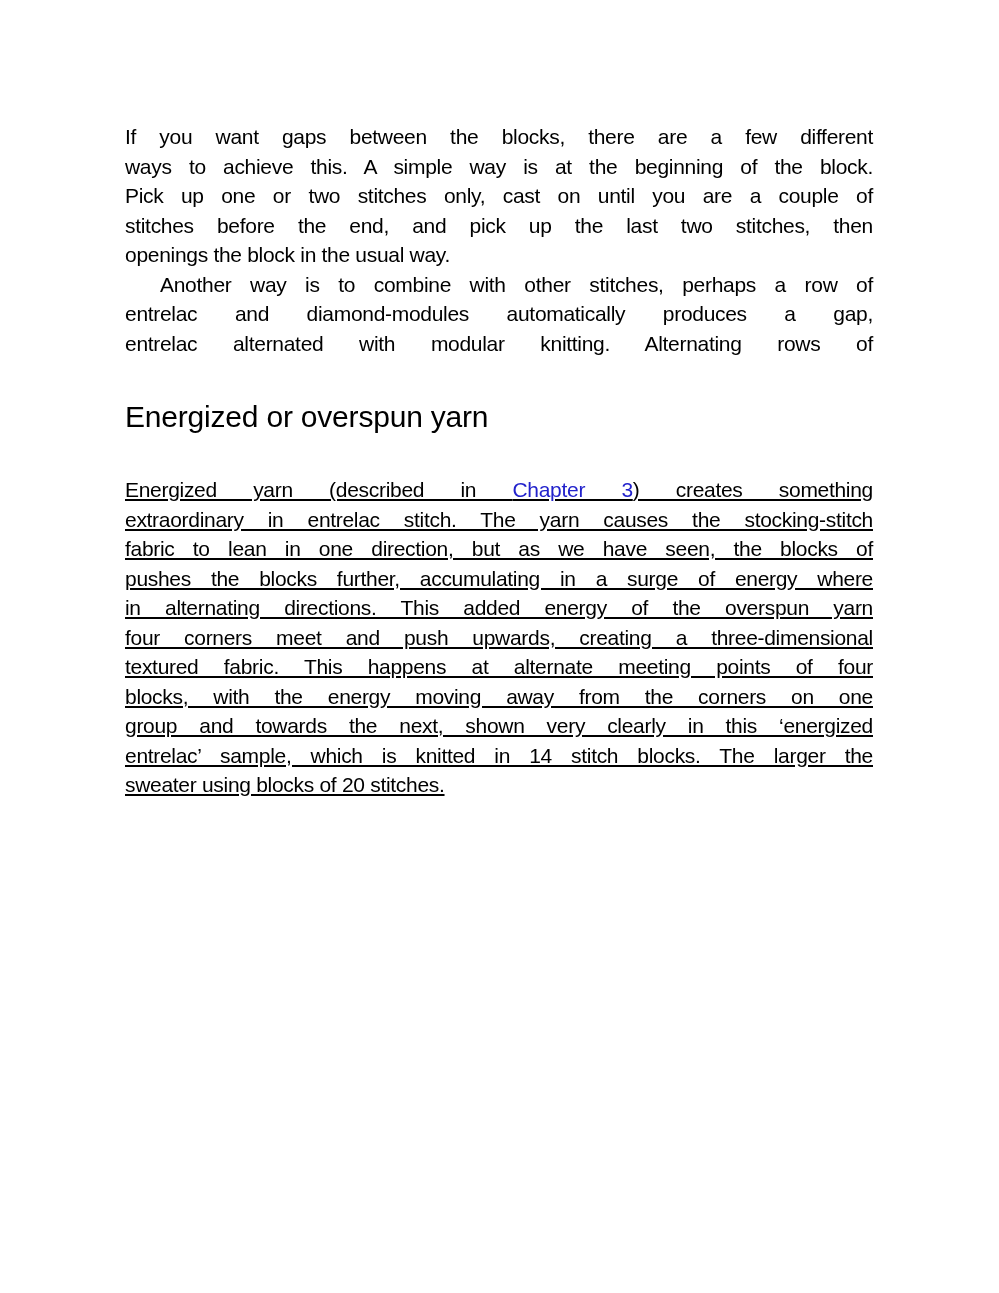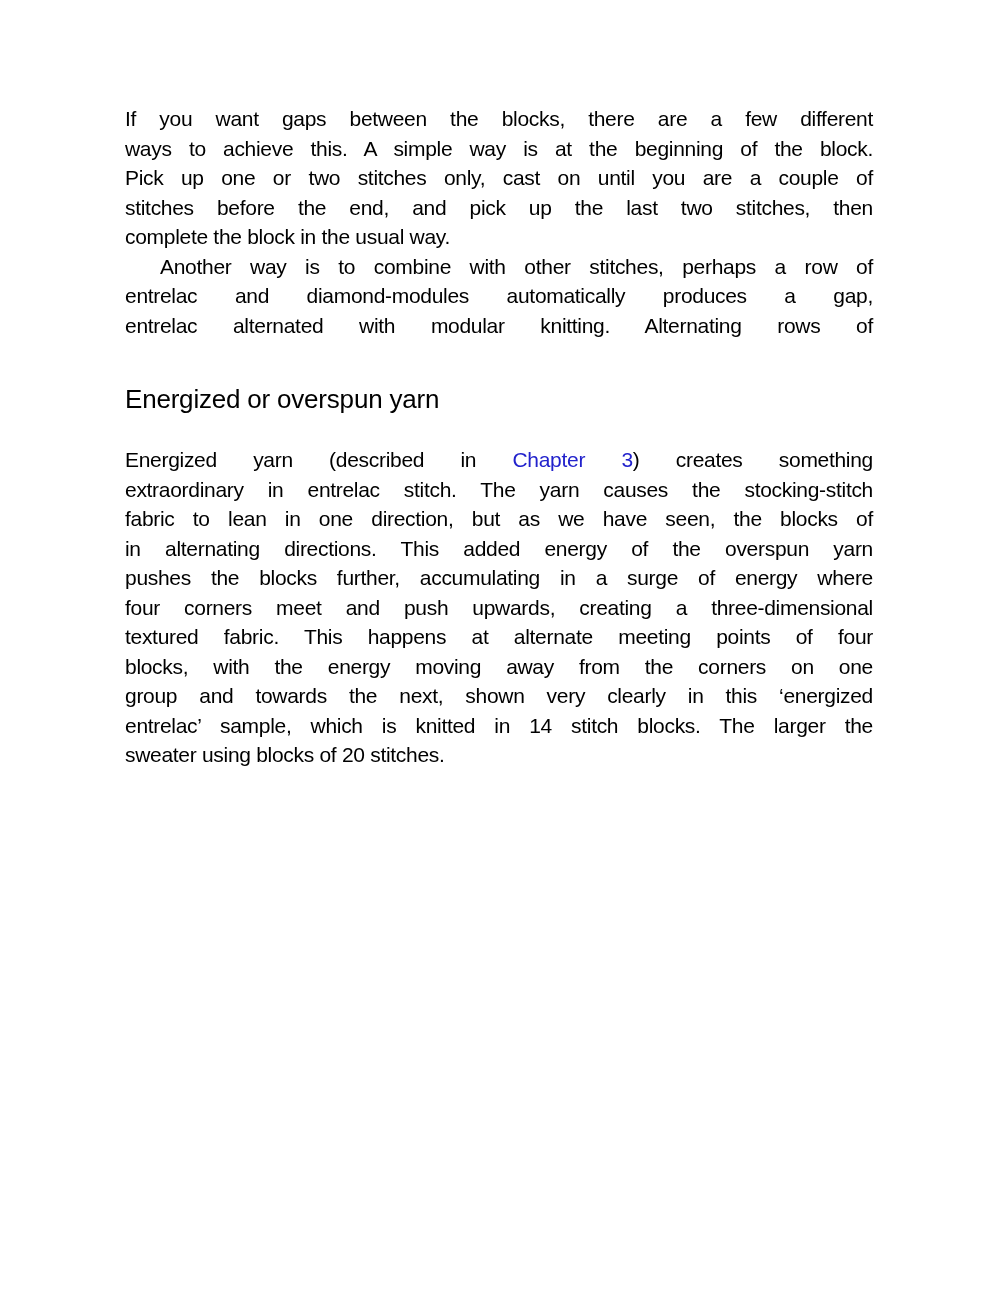--- a/index.html
+++ b/index.html
@@ -8,79 +8,80 @@
     width: 999px;
     height: 1293px;
     background: #ffffff;
     overflow: hidden;
     font-family: "Liberation Sans", "DejaVu Sans", sans-serif;
     color: #000000;
   }
   .text-column {
     position: absolute;
     left: 125px;
-    top: 104px;
+    top: 122px;
     width: 748px;
   }
   .para {
     font-size: 21px;
     letter-spacing: -0.3px;
     margin: 0;
   }
   .line {
     line-height: 29.5px;
     text-align: justify;
     text-align-last: justify;
   }
   .line.last {
     text-align-last: left;
   }
   .line.indent {
     text-indent: 35px;
   }
   .heading {
-    font-size: 26px;
+    font-size: 30px;
     font-weight: 400;
     letter-spacing: -0.2px;
     line-height: 36px;
     margin: 41px 0 0 0;
   }
   .para-energized {
-    margin-top: 28px;
+    margin-top: 40px;
+    text-decoration: underline;
   }
   .link {
     color: #2222cc;
     cursor: pointer;
     text-decoration: none;
   }
 </style>
 </head>
 <body>
 
 <div class="page">
   <div class="text-column">
     <div class="para">
         <div class="line"><span>If you want gaps between the blocks, there are a few different</span></div>
         <div class="line"><span>ways to achieve this. A simple way is at the beginning of the block.</span></div>
         <div class="line"><span>Pick up one or two stitches only, cast on until you are a couple of</span></div>
         <div class="line"><span>stitches before the end, and pick up the last two stitches, then</span></div>
-        <div class="line last"><span>complete the block in the usual way.</span></div>
+        <div class="line last"><span>openings the block in the usual way.</span></div>
       </div>
     <div class="para">
         <div class="line indent"><span>Another way is to combine with other stitches, perhaps a row of</span></div>
         <div class="line"><span>entrelac and diamond-modules automatically produces a gap,</span></div>
         <div class="line"><span>entrelac alternated with modular knitting. Alternating rows of</span></div>
       </div>
     <h2 class="heading">Energized or overspun yarn</h2>
     <div class="para para-energized">
         <div class="line"><span>Energized yarn (described in </span><span class="link">Chapter 3</span><span>) creates something</span></div>
         <div class="line"><span>extraordinary in entrelac stitch. The yarn causes the stocking-stitch</span></div>
         <div class="line"><span>fabric to lean in one direction, but as we have seen, the blocks of</span></div>
+        <div class="line"><span>pushes the blocks further, accumulating in a surge of energy where</span></div>
         <div class="line"><span>in alternating directions. This added energy of the overspun yarn</span></div>
-        <div class="line"><span>pushes the blocks further, accumulating in a surge of energy where</span></div>
         <div class="line"><span>four corners meet and push upwards, creating a three-dimensional</span></div>
         <div class="line"><span>textured fabric. This happens at alternate meeting points of four</span></div>
         <div class="line"><span>blocks, with the energy moving away from the corners on one</span></div>
         <div class="line"><span>group and towards the next, shown very clearly in this ‘energized</span></div>
         <div class="line"><span>entrelac’ sample, which is knitted in 14 stitch blocks. The larger the</span></div>
         <div class="line last"><span>sweater using blocks of 20 stitches.</span></div>
       </div>
   </div>
 </div>
 

